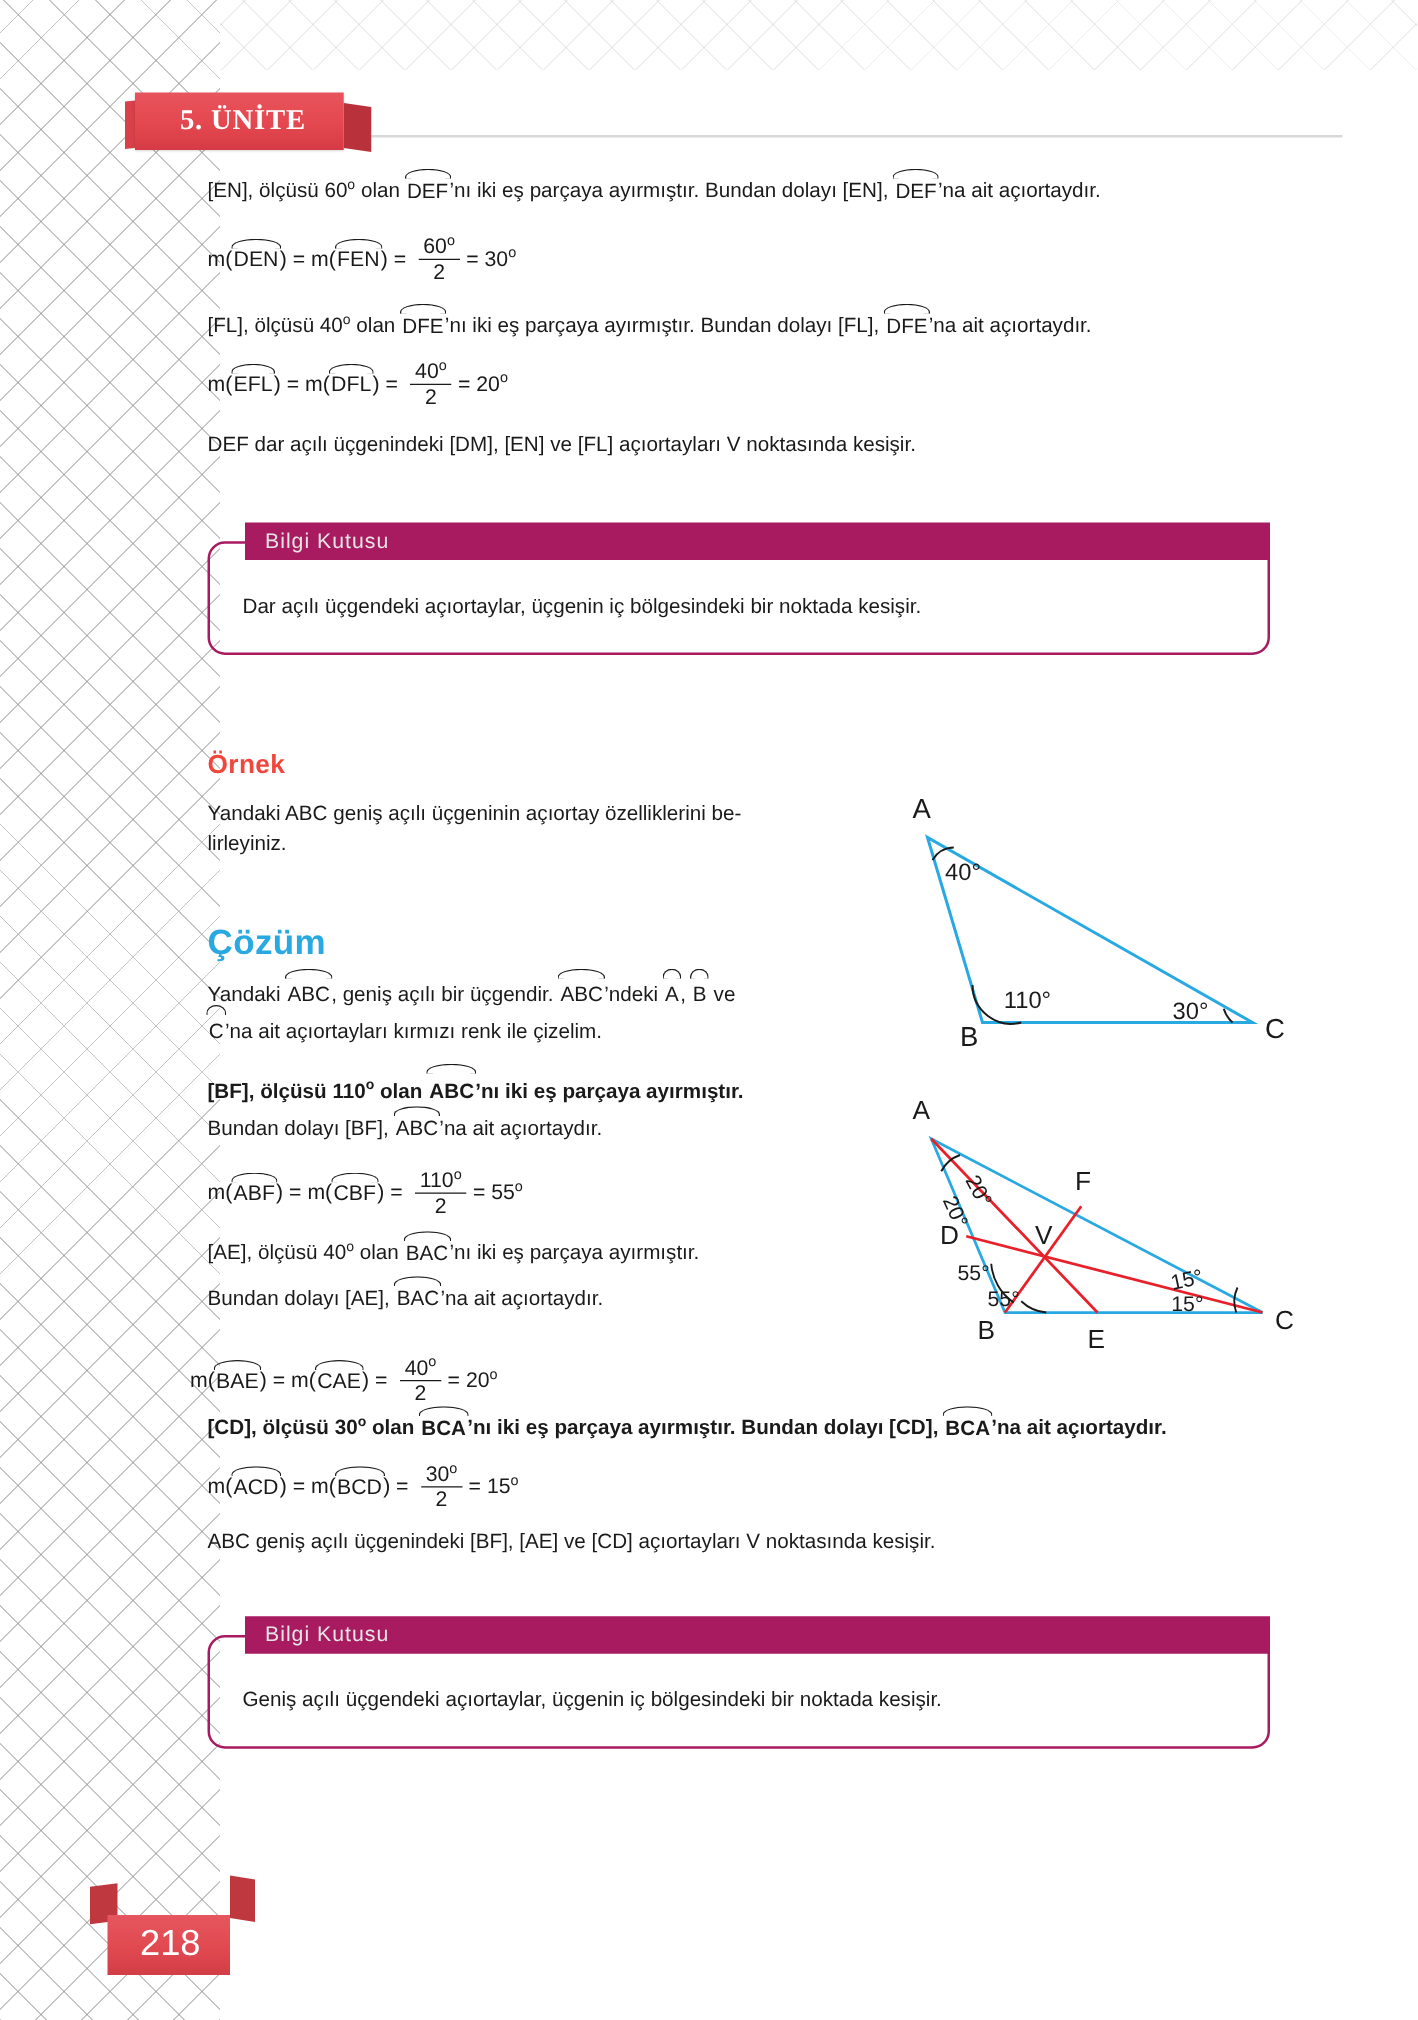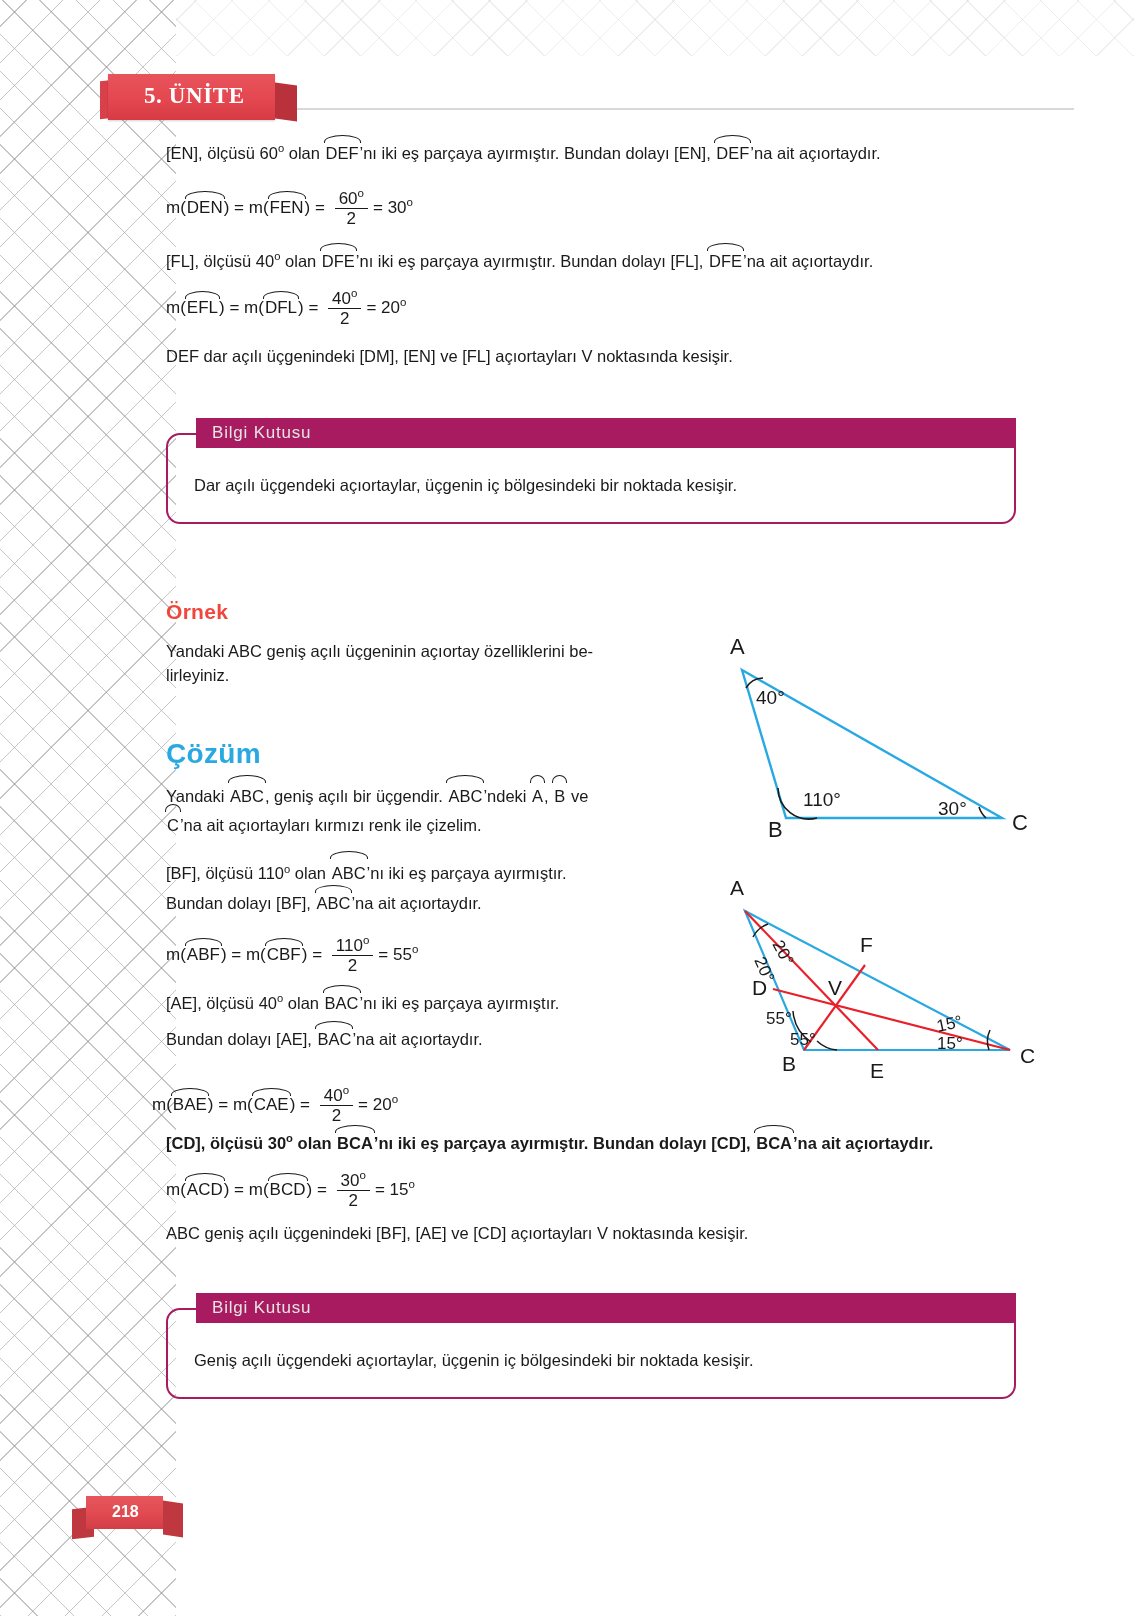--- a/index.html
+++ b/index.html
@@ -92,22 +92,23 @@
   
   .fig{position:absolute;}
   .fig text{font-family:"Liberation Sans", sans-serif;}
 
   
   .pgnum{position:absolute;left:72px;top:1496px;z-index:4;}
   .pg-tail{position:absolute;left:0;top:12px;width:22px;height:30px;background:#c0383f;transform:skewY(-7deg);}
   .pg-main{
     position:relative;margin-left:14px;
     background:linear-gradient(180deg,#e6565e 0%,#e0484f 60%,#d23d46 100%);
-    color:#fff;font-weight:bold;font-size:16px;
+    color:#fff;font-weight:normal;font-size:29px;
     padding:7px 24px 8px 26px;
+    margin-top:36px;
   }
   .pg-fold{position:absolute;right:-20px;top:6px;width:20px;height:34px;background:#c0383f;transform:skewY(9deg);}
 </style>
 </head>
 <body>
 
 <div class="bg-hatch"></div>
 <div class="bg-hatch-top"></div>
 
 <div class="page">
@@ -166,21 +167,21 @@
     <text x="248" y="203" font-size="19" fill="#1a1a1a">30°</text>
   </svg>
 
   <div class="h-cozum" style="left:166px;top:738px;">Çözüm</div>
 
   <div class="txt" style="left:166px;top:782px;width:500px;line-height:1.75;">
     <span>Yandaki </span><span class="ang">ABC</span><span>, geniş açılı bir üçgendir. </span><span class="ang">ABC</span><span>’ndeki </span><span class="ang">A</span><span>, </span><span class="ang">B</span><span> ve</span><br>
     <span class="ang">C</span><span>’na ait açıortayları kırmızı renk ile çizelim.</span>
   </div>
 
-  <div class="txt just" style="left:166px;top:858px;width:498px;line-height:1.85;">
+  <div class="txt just" style="left:166px;top:858px;width:498px;line-height:1.85;font-weight:bold;">
     <span>[BF], ölçüsü 110</span><span class="deg">o</span><span> olan </span><span class="ang">ABC</span><span>’nı iki eş parçaya ayırmıştır.</span>
   </div>
   <div class="txt" style="left:166px;top:892px;width:498px;">
     <span>Bundan dolayı [BF], </span><span class="ang">ABC</span><span>’na ait açıortaydır.</span>
   </div>
 
   <div class="mathline" style="left:166px;top:935px;">
     <span>m(</span><span class="ang">ABF</span><span>) = m(</span><span class="ang">CBF</span><span>) = </span><span class="frac"><span class="num"><span>110</span><span class="deg">o</span></span><span class="den">2</span></span><span>= 55</span><span class="deg">o</span>
   </div>
 

